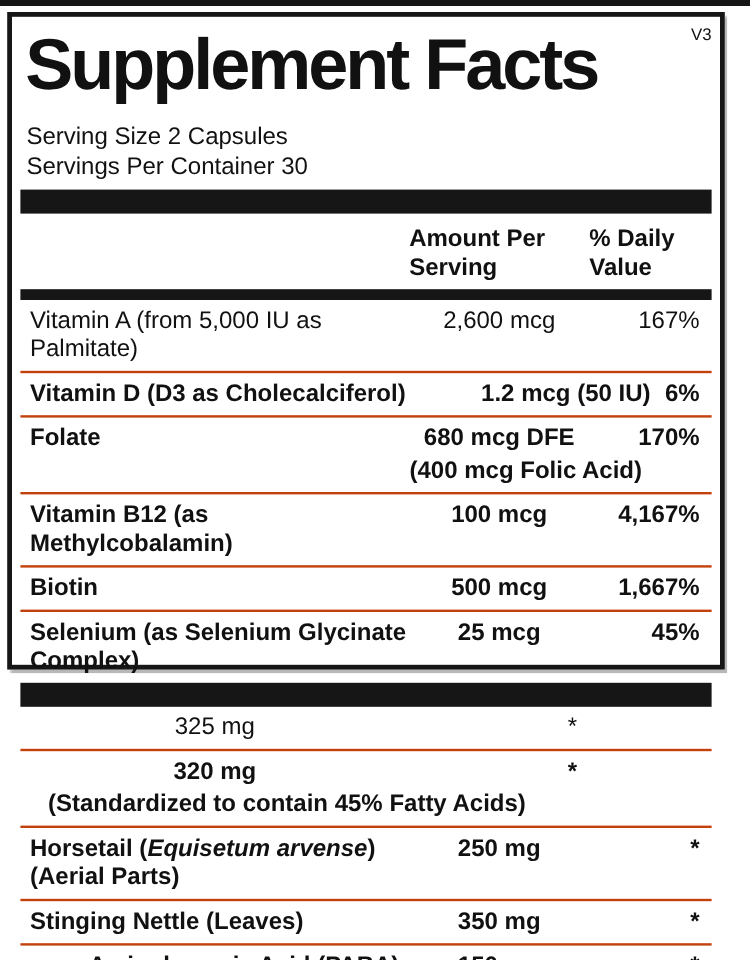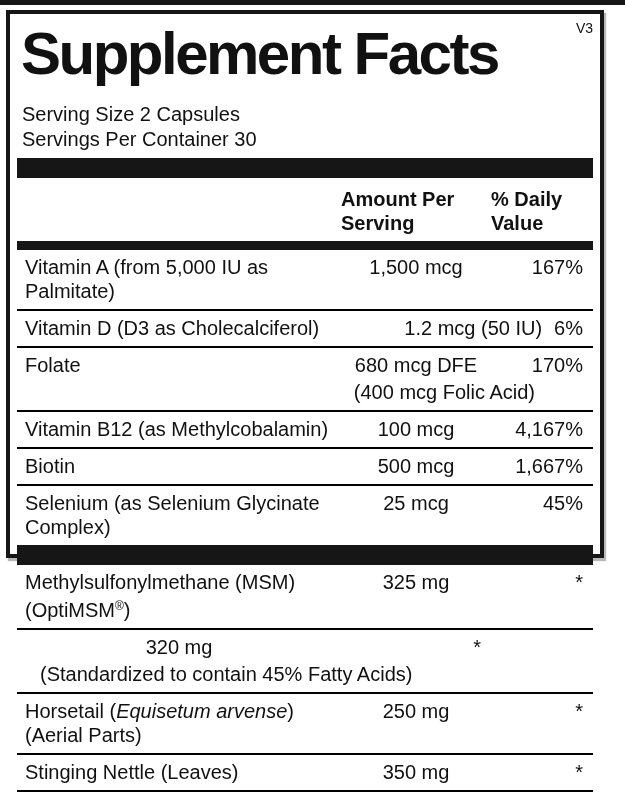--- a/index.html
+++ b/index.html
@@ -81,21 +81,21 @@
     font-size: 20px;
     line-height: 24px;
     text-align: left;
     white-space: pre-line;
   }
   .section { }
   .row {
     font-size: 20px;
     line-height: 24px;
   }
-  .section .row + .row { border-top: 2px solid #000000; }
+  .section .row + .row { border-top: 2px solid #c2410c; font-weight: bold; }
   .row-main {
     display: grid;
     grid-template-columns: 1fr 150px 102px;
     padding: 5px 0 6px 0;
   }
   .cell-name { padding-left: 8px; }
   .cell-amount { text-align: center; white-space: nowrap; }
   .cell-dv { text-align: right; padding-right: 10px; white-space: nowrap; }
   .cell-combined {
     grid-column: 2 / 4;
@@ -142,21 +142,21 @@
 Value</div>
     </div>
 
     <div class="bar bar-thin"></div>
 
     <div class="section">
 
       <div class="row">
         <div class="row-main">
           <div class="cell-name">Vitamin A (from 5,000 IU as Palmitate)</div>
-          <div class="cell-amount">1,500 mcg</div>
+          <div class="cell-amount">2,600 mcg</div>
           <div class="cell-dv">167%</div>
         </div>
       </div>
 
       <div class="row">
         <div class="row-main">
           <div class="cell-name">Vitamin D (D3 as Cholecalciferol)</div>
           <div class="cell-combined"><span>1.2 mcg (50 IU)</span><span class="combined-gap"></span><span>6%</span></div>
         </div>
       </div>
@@ -195,21 +195,20 @@
       </div>
 
     </div>
 
     <div class="bar bar-mid"></div>
 
     <div class="section">
 
       <div class="row">
         <div class="row-main">
-          <div class="cell-name"><span>Methylsulfonylmethane (MSM) (OptiMSM</span><span class="regmark">®</span><span>)</span></div>
           <div class="cell-amount">325 mg</div>
           <div class="cell-dv">*</div>
         </div>
       </div>
 
       <div class="row">
         <div class="row-main">
           <div class="cell-amount">320 mg</div>
           <div class="cell-dv">*</div>
         </div>

